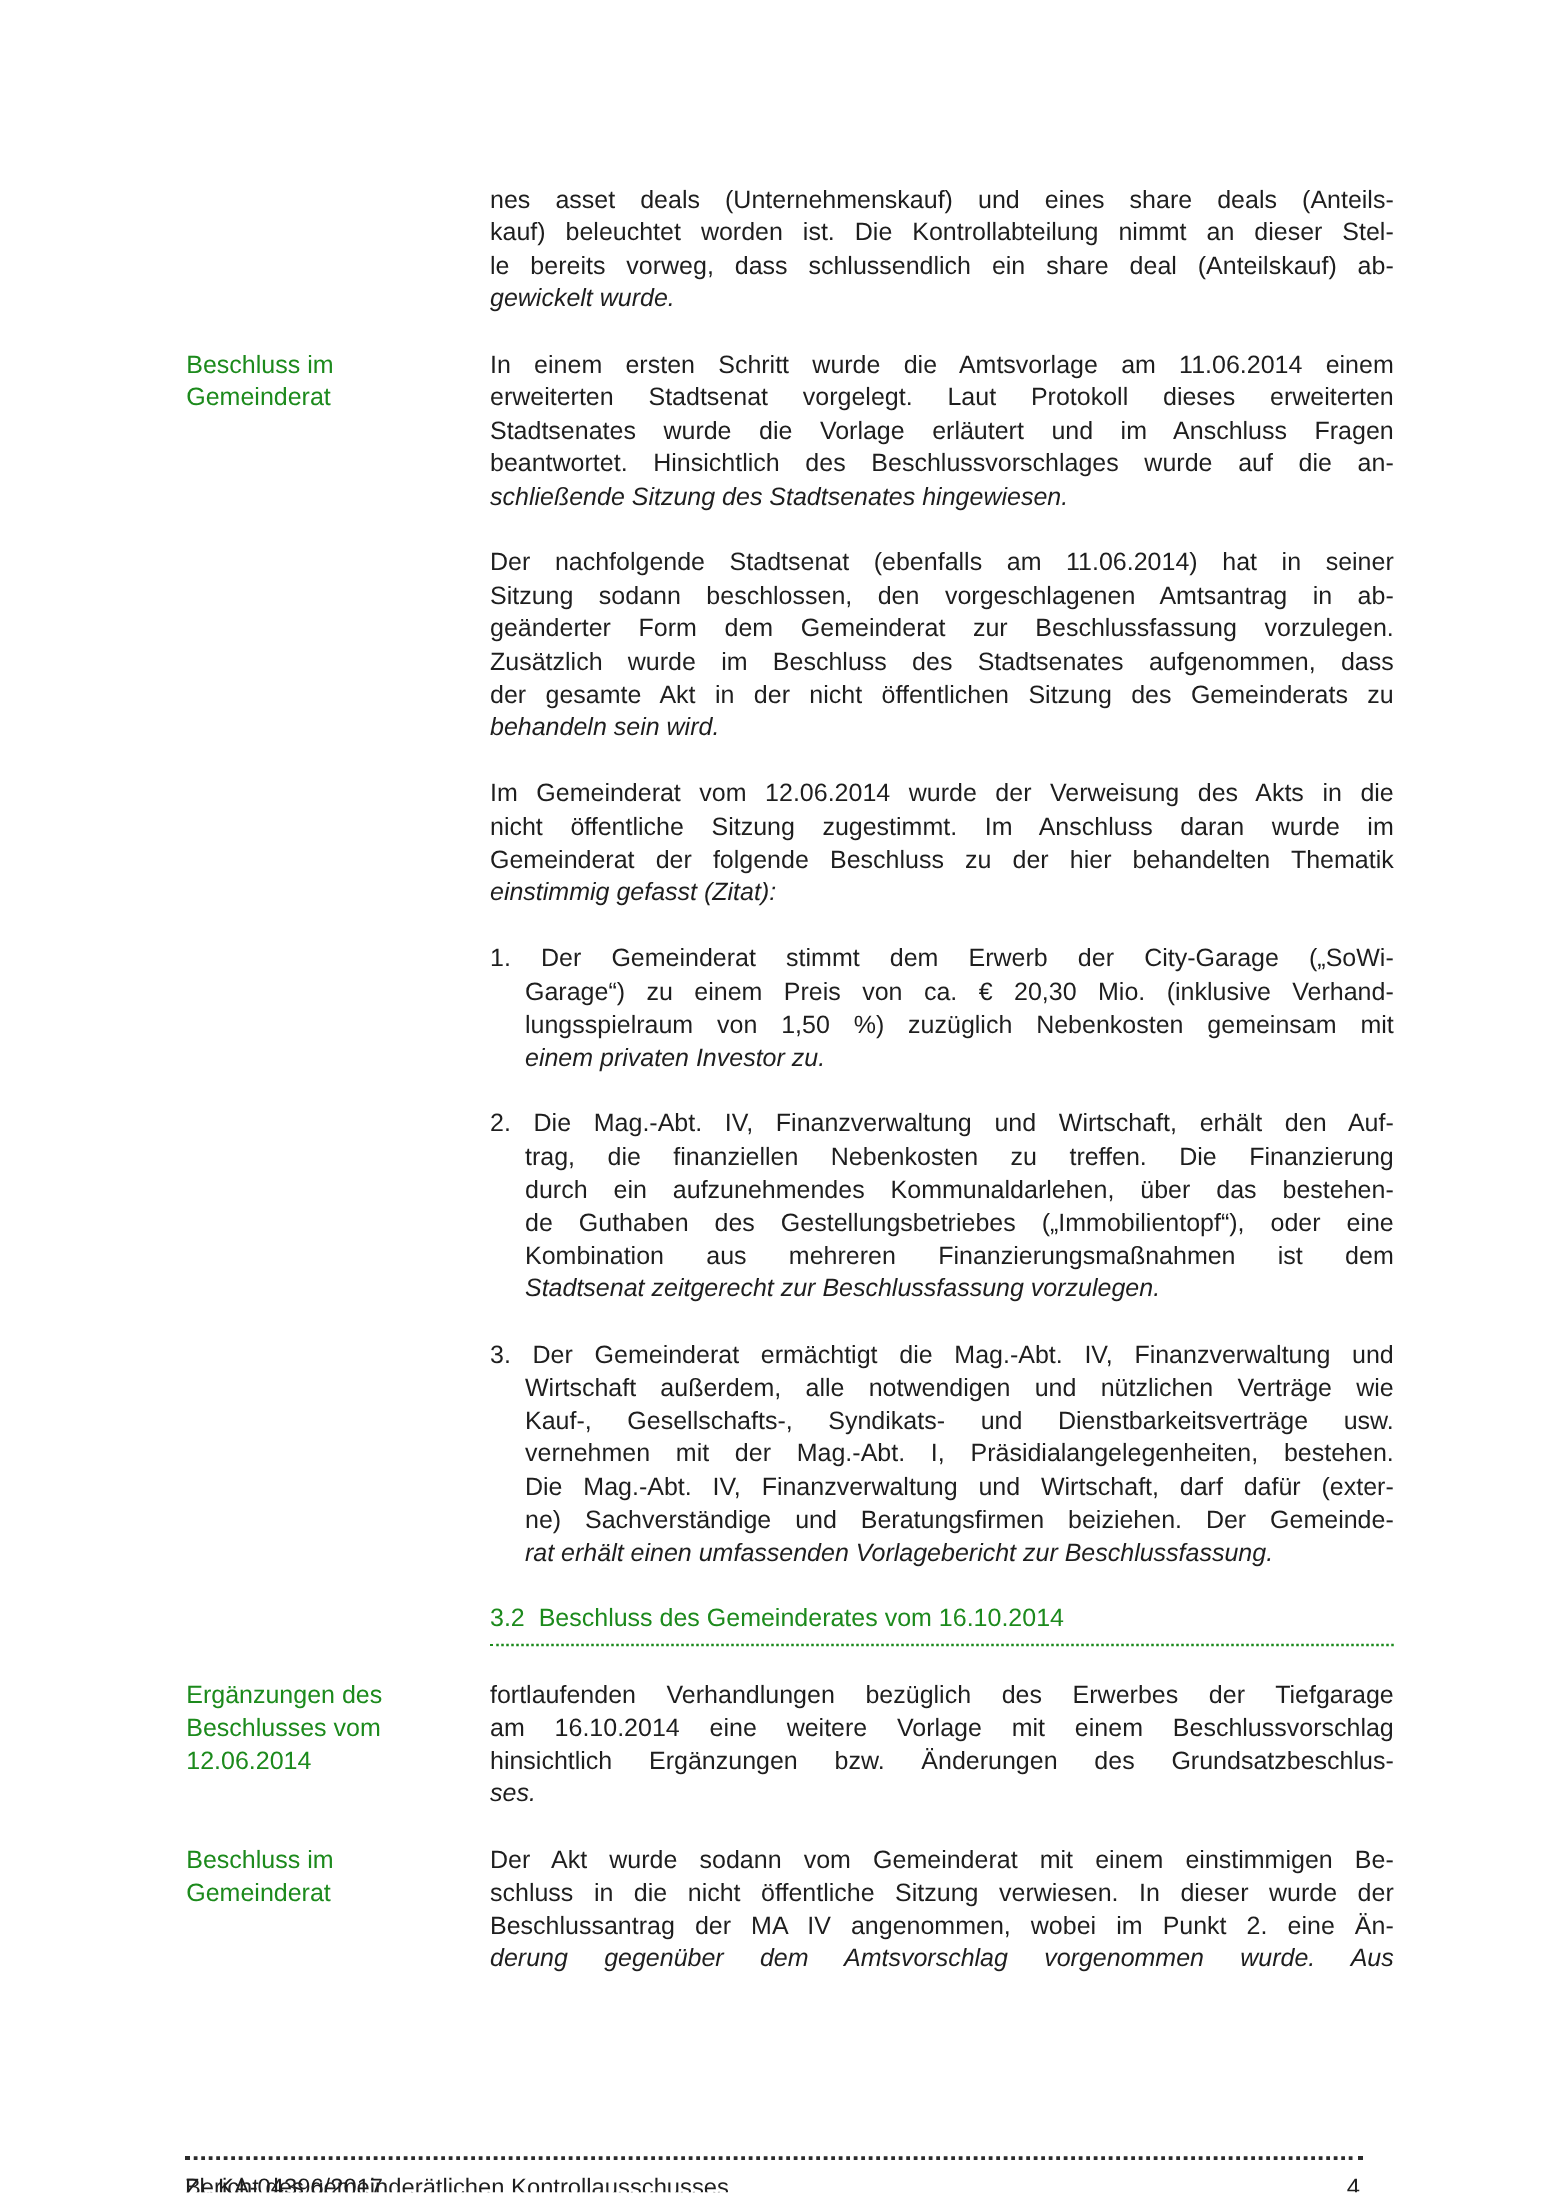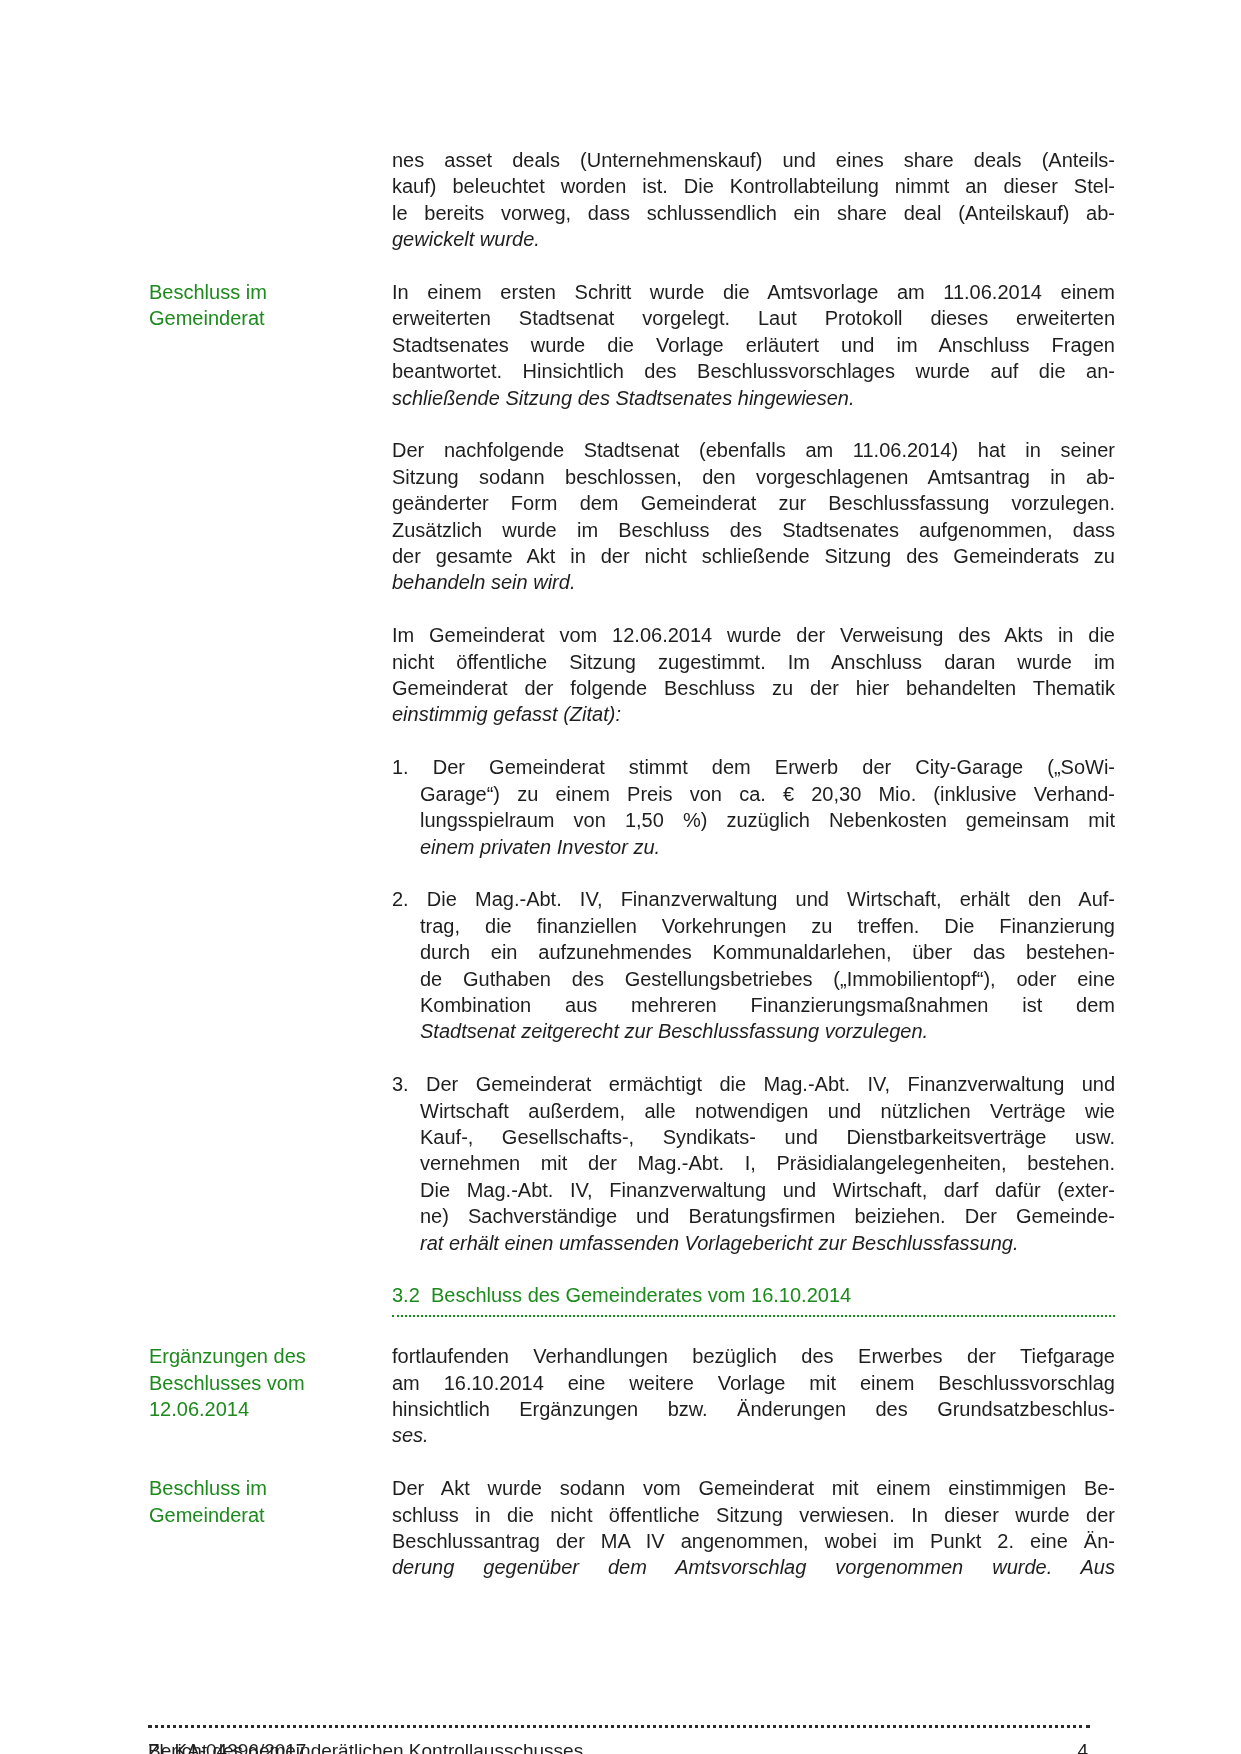--- a/index.html
+++ b/index.html
@@ -94,21 +94,21 @@
           <div class="line last">schließende Sitzung des Stadtsenates hingewiesen.</div>
         </div>
     </div>
 
     <div class="block">
       <div>
           <div class="line">Der nachfolgende Stadtsenat (ebenfalls am 11.06.2014) hat in seiner</div>
           <div class="line">Sitzung sodann beschlossen, den vorgeschlagenen Amtsantrag in ab-</div>
           <div class="line">geänderter Form dem Gemeinderat zur Beschlussfassung vorzulegen.</div>
           <div class="line">Zusätzlich wurde im Beschluss des Stadtsenates aufgenommen, dass</div>
-          <div class="line">der gesamte Akt in der nicht schließende Sitzung des Gemeinderats zu</div>
+          <div class="line">der gesamte Akt in der nicht öffentlichen Sitzung des Gemeinderats zu</div>
           <div class="line last">behandeln sein wird.</div>
         </div>
     </div>
 
     <div class="block">
       <div>
           <div class="line">Im Gemeinderat vom 12.06.2014 wurde der Verweisung des Akts in die</div>
           <div class="line">nicht öffentliche Sitzung zugestimmt. Im Anschluss daran wurde im</div>
           <div class="line">Gemeinderat der folgende Beschluss zu der hier behandelten Thematik</div>
           <div class="line last">einstimmig gefasst (Zitat):</div>
@@ -120,21 +120,21 @@
           <div class="line">1. Der Gemeinderat stimmt dem Erwerb der City-Garage („SoWi-</div>
           <div class="line">Garage“) zu einem Preis von ca. € 20,30 Mio. (inklusive Verhand-</div>
           <div class="line">lungsspielraum von 1,50 %) zuzüglich Nebenkosten gemeinsam mit</div>
           <div class="line last">einem privaten Investor zu.</div>
         </div>
     </div>
 
     <div class="block">
       <div class="li-lines">
           <div class="line">2. Die Mag.-Abt. IV, Finanzverwaltung und Wirtschaft, erhält den Auf-</div>
-          <div class="line">trag, die finanziellen Vorkehrungen zu treffen. Die Finanzierung</div>
+          <div class="line">trag, die finanziellen Nebenkosten zu treffen. Die Finanzierung</div>
           <div class="line">durch ein aufzunehmendes Kommunaldarlehen, über das bestehen-</div>
           <div class="line">de Guthaben des Gestellungsbetriebes („Immobilientopf“), oder eine</div>
           <div class="line">Kombination aus mehreren Finanzierungsmaßnahmen ist dem</div>
           <div class="line last">Stadtsenat zeitgerecht zur Beschlussfassung vorzulegen.</div>
         </div>
     </div>
 
     <div class="block">
       <div class="li-lines">
           <div class="line">3. Der Gemeinderat ermächtigt die Mag.-Abt. IV, Finanzverwaltung und</div>

